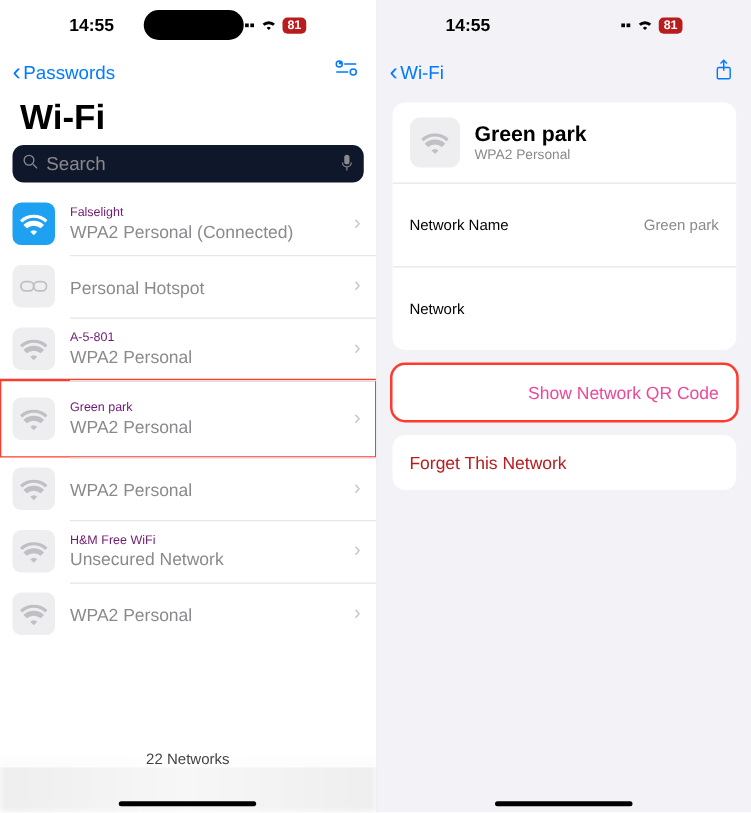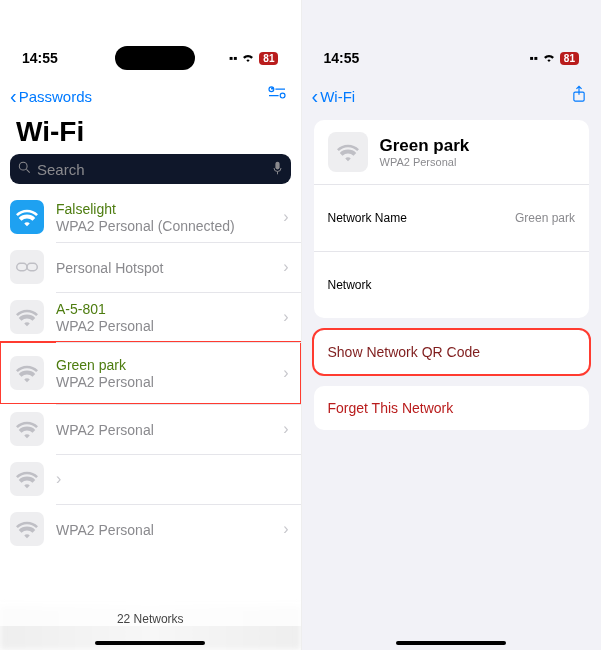--- a/index.html
+++ b/index.html
@@ -1,57 +1,57 @@
 <!DOCTYPE html>
 <html><head>
 <meta charset="utf-8">
 <style>
   * { box-sizing: border-box; margin: 0; padding: 0; font-family: -apple-system, "Helvetica Neue", Arial, sans-serif; }
   body { background:#fff; width:601px; height:650px; display:flex; overflow:hidden; }
   .phone { width:300.5px; height:650px; position:relative; background:#fff; display:flex; flex-direction:column; }
   .phone.right { background:#f2f2f7; border-left:1px solid #eee; }
-  .status { height:40px; display:flex; align-items:center; justify-content:space-between; padding:0 22px; font-size:14px; font-weight:600;margin-top:38px; }
+  .status { height:40px; display:flex; align-items:center; justify-content:center; padding:0 22px; font-size:14px; font-weight:600; }
   .status .clock { width:60px; }
   .status .pill { width:80px; height:24px; background:#000; border-radius:14px; }
   .status .right-icons { display:flex; align-items:center; gap:4px; }
   .sig-icon, .wifi-icon-sm { font-size:12px; }
   .batt { background:#b91c1c; color:#fff; font-size:10px; font-weight:700; padding:1px 4px; border-radius:4px; }
   .nav { height:36px; display:flex; align-items:center; justify-content:space-between; padding:0 10px; }
   .nav-left { display:flex; align-items:center; color:#007aff; font-size:15px; }
   .chev-left { font-size:20px; line-height:1; margin-right:2px; }
   .nav-right-icon { color:#007aff; font-size:18px; padding:0 4px; }
   .title { font-size:28px; font-weight:700; padding:2px 16px 6px; }
   .search { margin:0 10px 8px; background:#0f172a; border-radius:9px; height:30px; display:flex; align-items:center; padding:0 8px; color:#8a8a8e; }
   .search .mag { font-size:14px; margin-right:6px; }
   .search .ph { flex:1; font-size:15px; }
   .search .mic { font-size:14px; }
   .list { flex:1; overflow:hidden; }
   .row { display:flex; align-items:center; padding:8px 12px 8px 10px; position:relative; background:#fff; }
   .row + .row::before { content:""; position:absolute; left:56px; right:0; top:0; height:1px; background:#e5e5ea; }
   .row .icon-box { width:34px; height:34px; border-radius:7px; background:#eeeef0; display:flex; align-items:center; justify-content:center; margin-right:12px; color:#bfbfc5; font-size:18px; }
   .row.connected .icon-box { background:#1ea1f1; color:#fff; }
   .row .labels { flex:1; min-width:0; }
-  .row .name { font-size:14px; color:#4d7c0f; }
+  .row .name { font-size:10px; color:#701a75; }
   .row .sub { font-size:14px; color:#8a8a8e; margin-top:1px; }
   .row .chev { color:#c7c7cc; font-size:16px; }
   .row.hl { outline:2px solid #ff3b30; outline-offset:-1px; padding-top:14px; padding-bottom:14px; }
   .blur-row { height:44px; background:linear-gradient(90deg,#eee,#f7f7f7,#eee); filter:blur(3px); }
-  .footer { position:absolute; bottom:24px; left:0; right:0; text-align:center; font-size:12px; color:#444; background:rgba(255,255,255,.8); padding-top:10px; }
+  .footer { position:absolute; bottom:36px; left:0; right:0; text-align:center; font-size:12px; color:#444; background:rgba(255,255,255,.8); padding-top:10px; }
   .home-ind { position:absolute; bottom:5px; left:50%; transform:translateX(-50%); width:110px; height:4px; background:#000; border-radius:3px; }
   
   .card { background:#fff; border-radius:10px; margin:6px 12px; overflow:hidden; }
   .net-header { display:flex; align-items:center; padding:12px 14px; }
   .net-header .icon-box { width:40px; height:40px; border-radius:8px; background:#eeeef0; display:flex; align-items:center; justify-content:center; color:#bfbfc5; font-size:20px; margin-right:12px; }
   .net-header .nm { font-size:17px; font-weight:700; }
   .net-header .nsub { font-size:11px; color:#8a8a8e; }
   .kv { display:flex; justify-content:space-between; align-items:center; padding:26px 14px; font-size:12px; border-top:1px solid #e5e5ea; }
   .kv .k { color:#000; }
   .kv .v { color:#8a8a8e; }
   .action-row { padding:14px 14px; font-size:14px; }
-  .action-blue { color:#7f1d1d; }
+  .action-blue { color:#ec4899;text-align:right; }
   .action-red { color:#b91c1c; }
   .card.hl { outline:2px solid #ff3b30; outline-offset:0; } 
   svg.wifi { width:22px; height:22px; }
 </style>
 </head>
 <body>
 
 <div class="phone left">
   <div class="status">
     <div class="clock">14:55</div>
@@ -155,20 +155,24 @@
           <div class="sub">WPA2 Personal</div>
         </div>
         <div class="chev">›</div>
       </div>
       <div class="row">
         <div class="icon-box">
           <svg class="wifi" viewBox="0 0 24 20">
             <path d="M12 20l-3-3a4 4 0 016 0l-3 3zm-6-6l-3-3a13 13 0 0118 0l-3 3a9 9 0 00-12 0zM0 7a17 17 0 0124 0l-2 2a14 14 0 00-20 0L0 7z" fill="currentColor"></path>
           </svg>
         </div>
+        <div class="labels">
+          <div class="name">H&amp;M Free WiFi</div>
+          <div class="sub">Unsecured Network</div>
+        </div>
         <div class="chev">›</div>
       </div>
       <div class="row">
         <div class="icon-box">
           <svg class="wifi" viewBox="0 0 24 20">
             <path d="M12 20l-3-3a4 4 0 016 0l-3 3zm-6-6l-3-3a13 13 0 0118 0l-3 3a9 9 0 00-12 0zM0 7a17 17 0 0124 0l-2 2a14 14 0 00-20 0L0 7z" fill="currentColor"></path>
           </svg>
         </div>
         <div class="labels">
           <div class="sub">WPA2 Personal</div>

